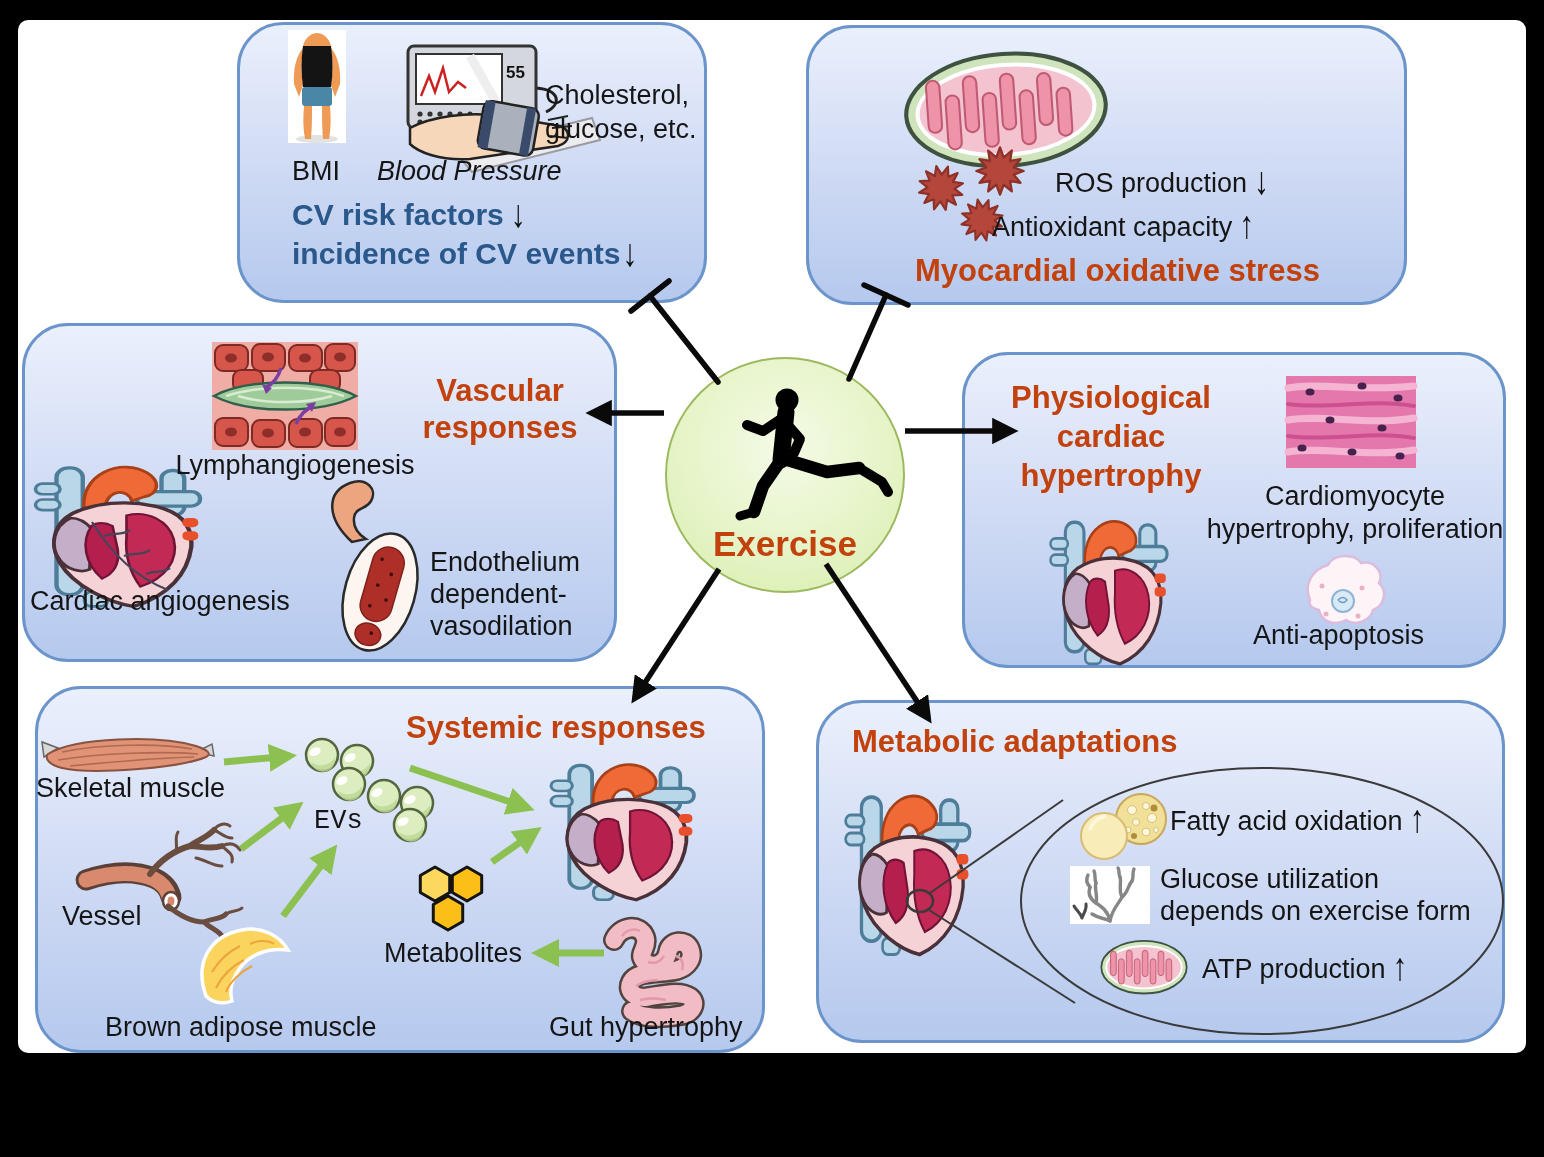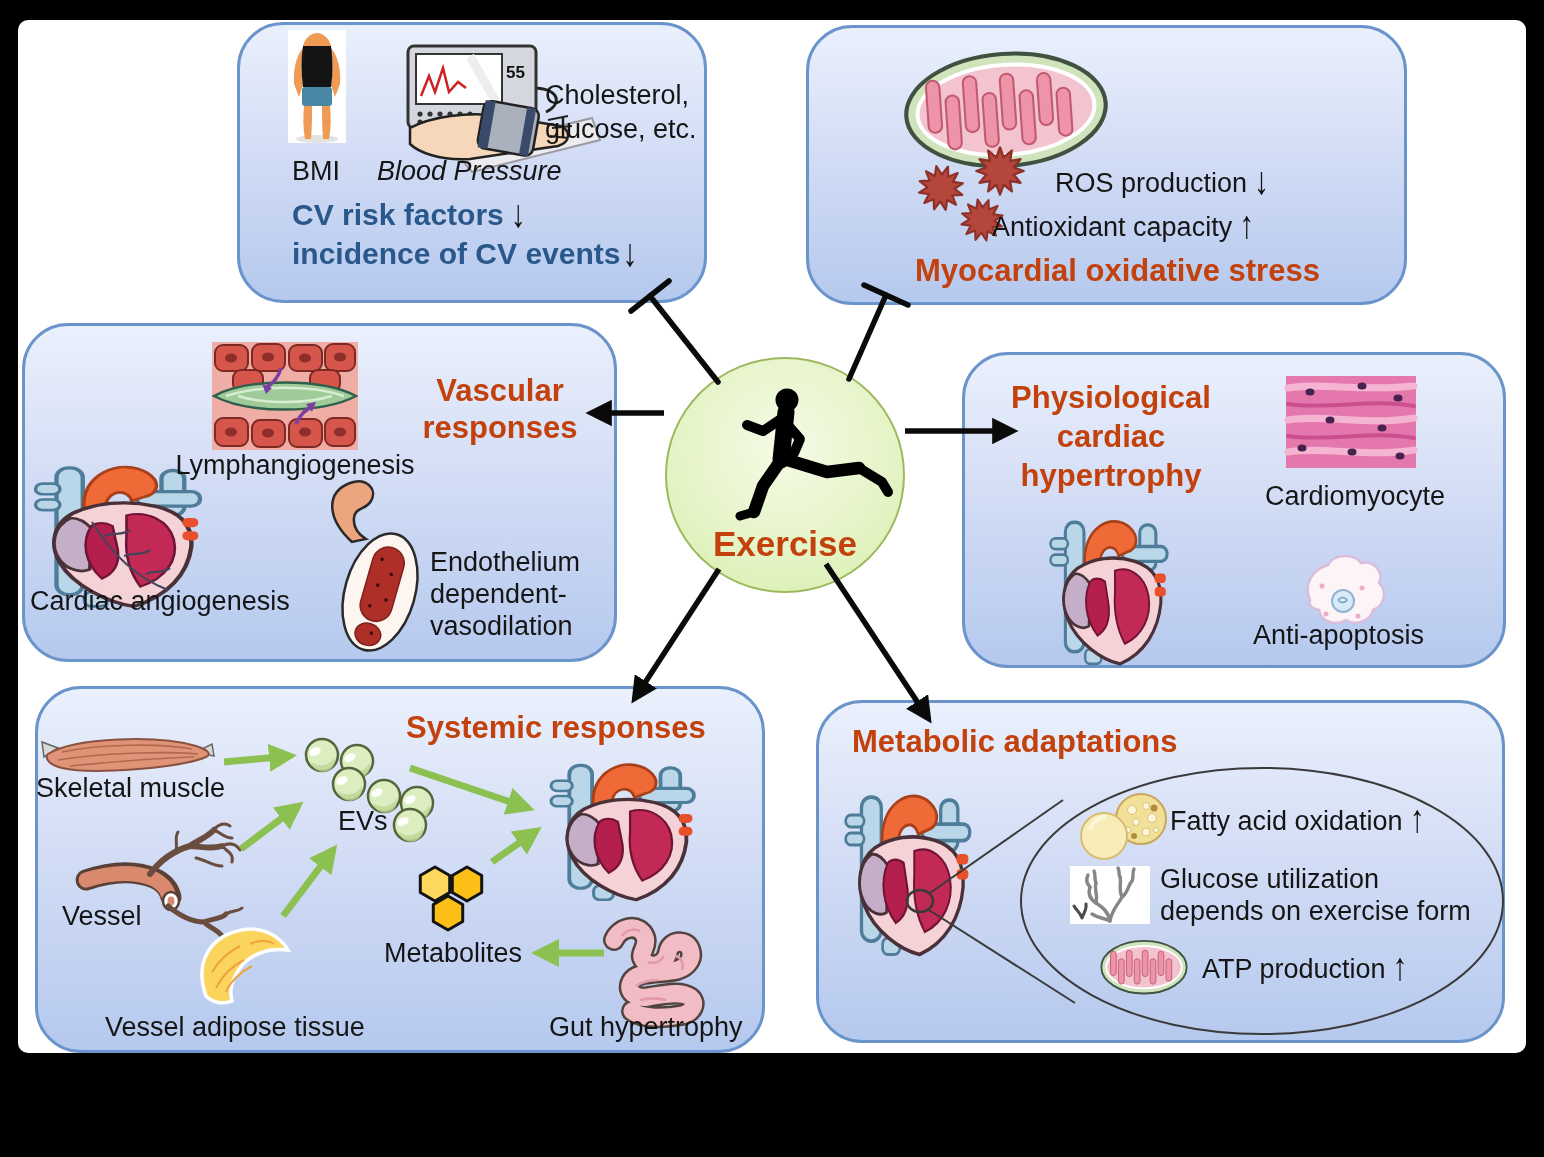--- a/index.html
+++ b/index.html
@@ -362,28 +362,28 @@
 <div class="lbl" style="left:1055px;top:164px;"><span>ROS production</span><span class="glyph-arrow">↓</span></div>
 <div class="lbl" style="left:992px;top:208px;text-align:center;"><span>Antioxidant capacity</span><span class="glyph-arrow">↑</span></div>
 <div class="lbl title" style="left:915px;top:253px;">Myocardial oxidative stress</div>
 
 <div class="lbl title center" style="left:414px;top:372px;width:172px;line-height:37px;"><span>Vascular</span><br><span>responses</span></div>
 <div class="lbl center" style="left:170px;top:450px;width:250px;">Lymphangiogenesis</div>
 <div class="lbl" style="left:30px;top:586px;">Cardiac angiogenesis</div>
 <div class="lbl" style="left:430px;top:546px;line-height:32px;"><span>Endothelium</span><br><span>dependent-</span><br><span>vasodilation</span></div>
 
 <div class="lbl title center" style="left:1005px;top:378px;width:212px;line-height:39px;"><span>Physiological</span><br><span>cardiac</span><br><span>hypertrophy</span></div>
-<div class="lbl center" style="left:1200px;top:480px;width:310px;line-height:33px;"><span>Cardiomyocyte</span><br></div>
+<div class="lbl center" style="left:1200px;top:480px;width:310px;line-height:33px;"><span>Cardiomyocyte</span><br><span>hypertrophy, proliferation</span></div>
 <div class="lbl" style="left:1253px;top:620px;">Anti-apoptosis</div>
 
 <div class="lbl title" style="left:406px;top:710px;">Systemic responses</div>
 <div class="lbl" style="left:36px;top:773px;">Skeletal muscle</div>
 <div class="lbl" style="left:62px;top:901px;">Vessel</div>
-<div class="lbl" style="left:105px;top:1012px;">Vessel adipose tissue</div>
-<div class="lbl" style="left:338px;top:806px;">EVs</div>
+<div class="lbl" style="left:105px;top:1012px;">Brown adipose muscle</div>
+<div class="lbl" style="left:314px;top:806px;font-family:Liberation Mono, monospace;">EVs</div>
 <div class="lbl" style="left:384px;top:938px;">Metabolites</div>
 <div class="lbl" style="left:549px;top:1012px;">Gut hypertrophy</div>
 
 <div class="lbl title" style="left:852px;top:724px;">Metabolic adaptations</div>
 <div class="lbl" style="left:1170px;top:802px;"><span>Fatty acid oxidation</span><span class="glyph-arrow">↑</span></div>
 <div class="lbl" style="left:1160px;top:864px;">Glucose utilization</div>
 <div class="lbl" style="left:1160px;top:896px;">depends on exercise form</div>
 <div class="lbl" style="left:1202px;top:950px;"><span>ATP production</span><span class="glyph-arrow">↑</span></div>
 
 <div id="exercise-label">Exercise</div>

